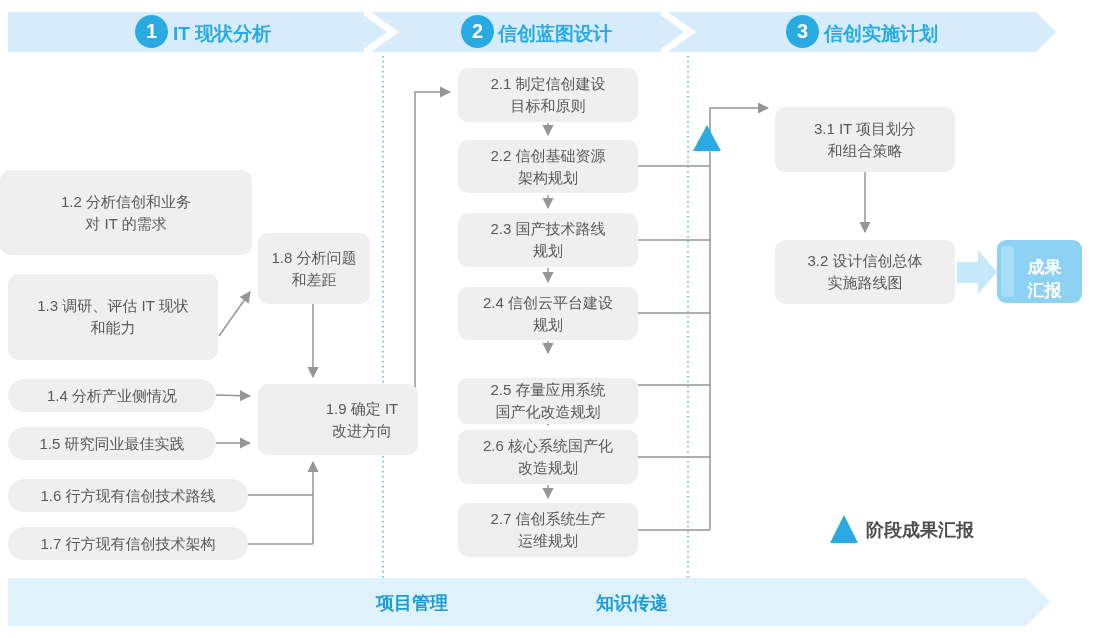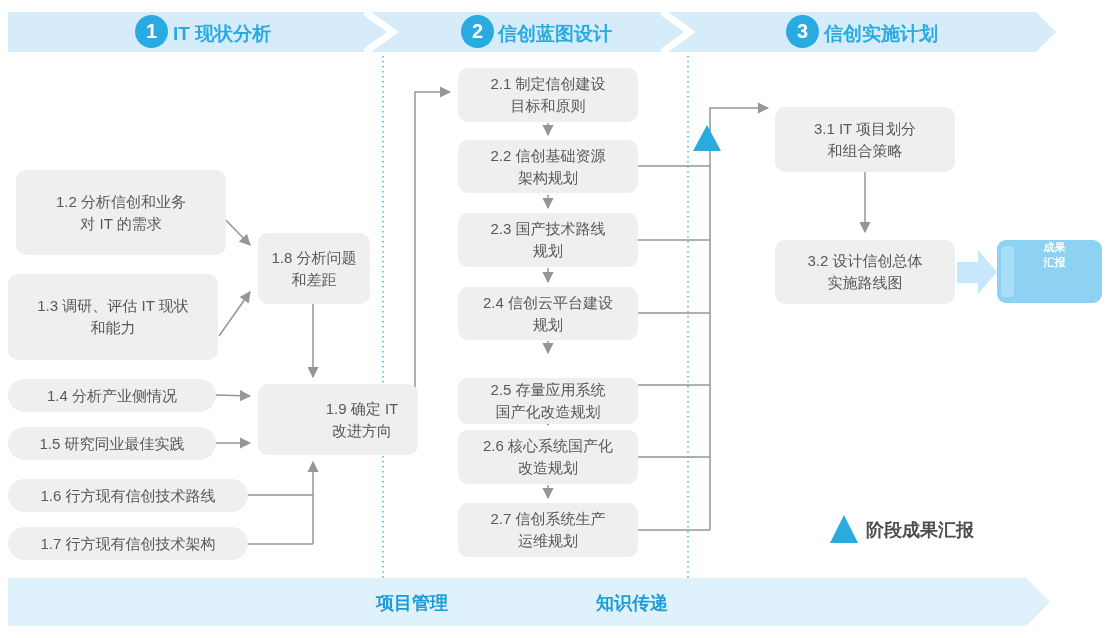--- a/index.html
+++ b/index.html
@@ -21,23 +21,23 @@
   }
   .phase-title{
     position:absolute;z-index:3;color:#29ABE2;font-weight:bold;font-size:19px;
     white-space:nowrap;
   }
   .banner-label{
     position:absolute;z-index:3;color:#1B9CD8;font-weight:bold;font-size:18px;
     width:130px;text-align:center;white-space:nowrap;
   }
   #deliverable{
-    position:absolute;z-index:2;left:997px;top:240px;width:105px;height:63px;
-    background:#8DD2F3;border-radius:9px;color:#fff;font-weight:bold;font-size:11px;
-    display:flex;align-items:flex-start;justify-content:center;text-align:center;
+    position:absolute;z-index:2;left:997px;top:240px;width:85px;height:63px;
+    background:#8DD2F3;border-radius:9px;color:#fff;font-weight:bold;font-size:17px;
+    display:flex;align-items:flex-end;justify-content:center;text-align:center;
     white-space:pre-line;line-height:1.35;
   }
   #deliverable .stripe{
     position:absolute;left:4px;top:6px;bottom:6px;width:13px;
     background:#A8DEF7;border-radius:4px;
   }
   #deliverable .dtext{position:relative;padding-left:10px;}
   #legend-label{
     position:absolute;z-index:3;left:866px;top:518px;color:#4D4D4D;
     font-weight:bold;font-size:18px;white-space:nowrap;
@@ -100,21 +100,21 @@
     <path d="M957,262 L978,262 L978,250 L997,272 L978,294 L978,283 L957,283 Z" fill="#C7E8FA"></path>
   </svg>
 
   <div class="phase-badge" style="left:135px;top:15px;">1</div>
   <div class="phase-title" style="left:173px;top:21px;">IT 现状分析</div>
   <div class="phase-badge" style="left:461px;top:15px;">2</div>
   <div class="phase-title" style="left:498px;top:21px;">信创蓝图设计</div>
   <div class="phase-badge" style="left:786px;top:15px;">3</div>
   <div class="phase-title" style="left:824px;top:21px;">信创实施计划</div>
 
-  <div class="box" style="left:16px;top:170px;width:210px;height:85px;">1.2 分析信创和业务
+  <div class="box" style="left:0;top:170px;width:252px;height:85px;">1.2 分析信创和业务
 对 IT 的需求</div>
   <div class="box" style="left:8px;top:274px;width:210px;height:86px;">1.3 调研、评估 IT 现状
 和能力</div>
   <div class="box pill" style="left:8px;top:379px;width:208px;height:33px;">1.4 分析产业侧情况</div>
   <div class="box pill" style="left:8px;top:427px;width:208px;height:33px;">1.5 研究同业最佳实践</div>
   <div class="box pill" style="left:8px;top:479px;width:240px;height:33px;">1.6 行方现有信创技术路线</div>
   <div class="box pill" style="left:8px;top:527px;width:240px;height:33px;">1.7 行方现有信创技术架构</div>
   <div class="box" style="left:258px;top:233px;width:112px;height:71px;">1.8 分析问题
 和差距</div>
   <div class="box" style="left:258px;top:384px;width:112px;height:71px;padding-left:48px;">1.9 确定 IT

